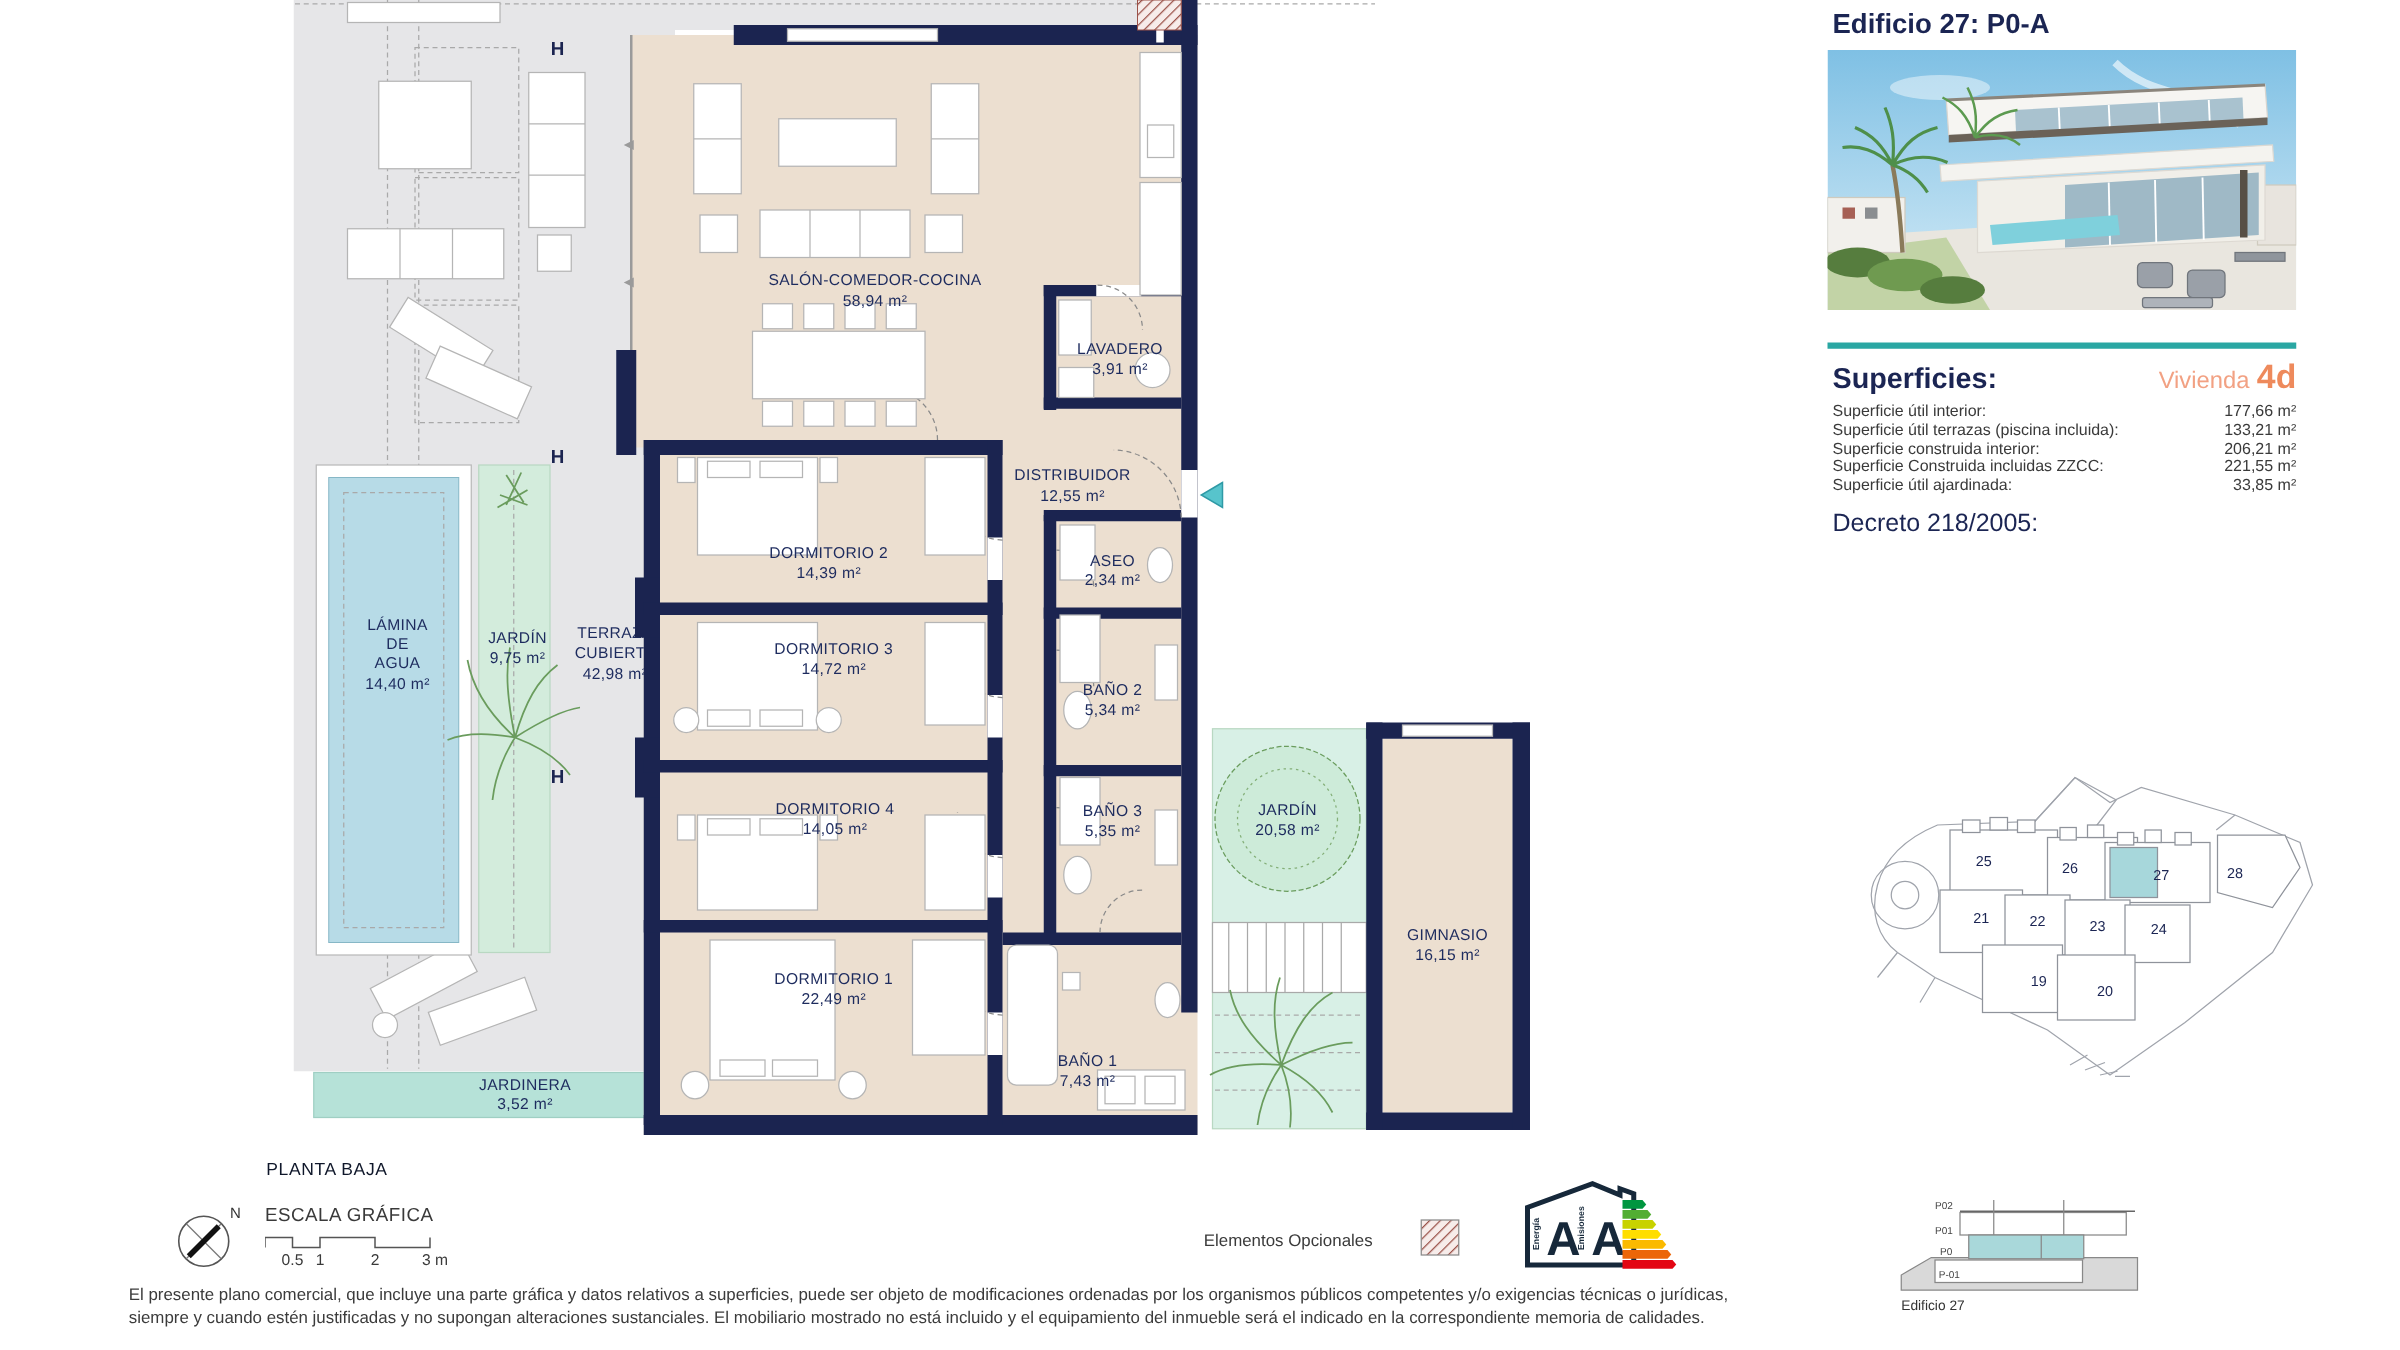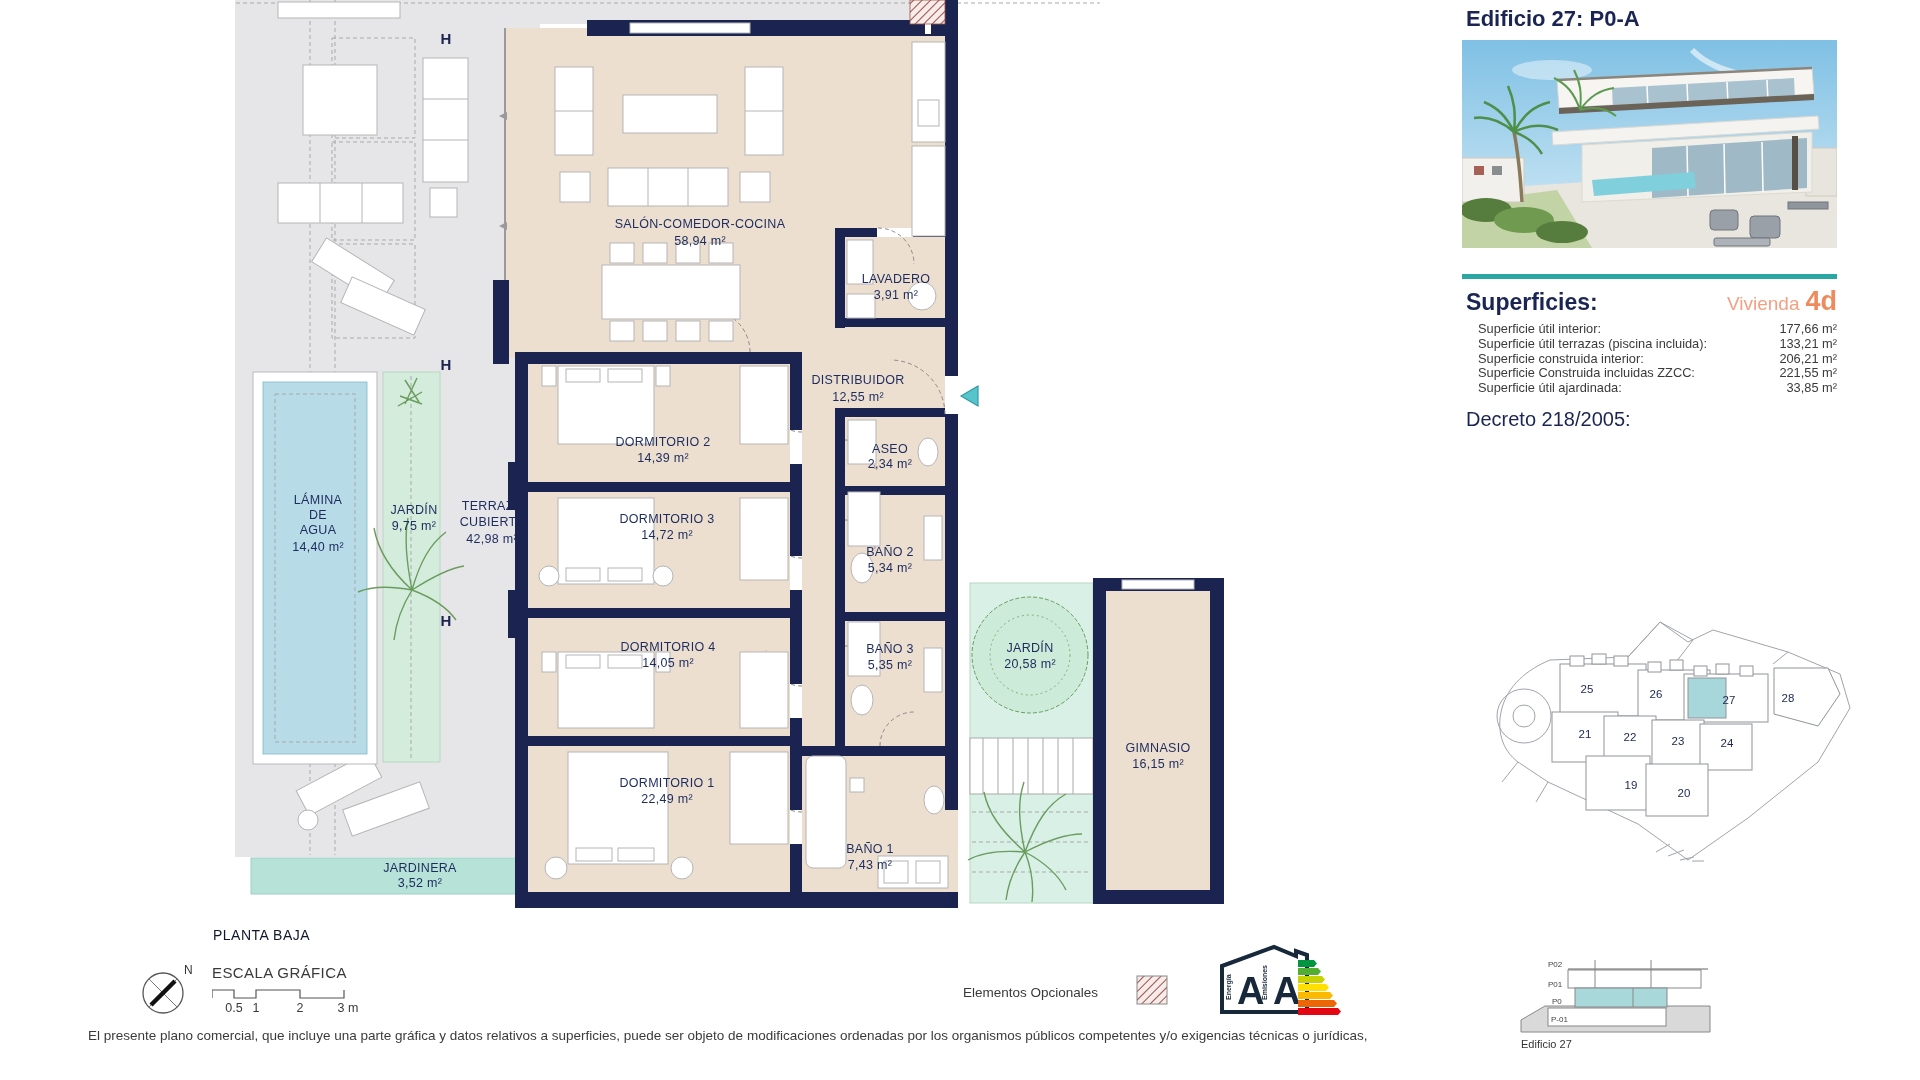--- a/index.html
+++ b/index.html
@@ -13,28 +13,28 @@
   .arc{fill:none;stroke:#8a8a8a;stroke-width:1;stroke-dasharray:4 3;}
   .dash{fill:none;stroke:#a9a9a9;stroke-width:1;stroke-dasharray:4 3;}
   .greenstroke{stroke:#6a9c5d;fill:none;stroke-width:1.4;}
   .panel-title{position:absolute;left:1466px;top:6px;font-size:22px;font-weight:bold;color:#1b2553;}
   .divider{position:absolute;left:1462px;top:274px;width:375px;height:5px;background:#2aa7a3;}
   .sup-head{position:absolute;left:1466px;top:286px;width:371px;display:flex;justify-content:space-between;align-items:baseline;}
   .sup-head .h{font-size:23px;font-weight:bold;color:#1b2553;}
   .viv{color:#f2a183;font-size:19px;}
   .viv b{color:#ee8a5c;font-size:27px;font-weight:bold;margin-left:6px;}
   .rows{position:absolute;left:1466px;top:322px;width:371px;}
-  .rows .r{display:flex;justify-content:space-between;font-size:12.8px;color:#3a3a3a;line-height:14.8px;margin-left:12px;}
+  .rows .r{display:flex;justify-content:space-between;font-size:12.8px;color:#3a3a3a;line-height:14.8px;}
   .dec-head{position:absolute;left:1466px;top:408px;font-size:20px;font-weight:normal;color:#1b2553;}
   .rows2{position:absolute;left:1466px;top:443px;width:371px;}
   .rows2 .r{display:flex;justify-content:space-between;font-size:12.8px;color:#3a3a3a;line-height:15.2px;}
   .planta{position:absolute;left:213px;top:927px;font-size:14px;font-weight:normal;color:#0f172a;letter-spacing:.5px;}
   .scalehead{position:absolute;left:212px;top:964px;font-size:15px;color:#3a3a3a;letter-spacing:.4px;}
   .opt{position:absolute;left:963px;top:985px;font-size:13.5px;color:#3a3a3a;}
-  .discl{position:absolute;left:88px;top:1027px;width:1360px;font-size:13.5px;color:#3b3b3b;line-height:17.5px;}
+  .discl{position:absolute;left:103px;top:1027px;width:1360px;font-size:13.5px;color:#3b3b3b;line-height:17.5px;}
   .abs{position:absolute;}
 </style>
 </head>
 <body>
 
 <div id="stage">
 
   <svg class="abs" style="left:90px;top:0;" width="1180" height="920" viewBox="0 0 1180 920">
     <defs>
       <pattern id="hatch" width="6" height="6" patternTransform="rotate(45)" patternUnits="userSpaceOnUse">
@@ -352,20 +352,21 @@
       <polygon points="88,36 112,36 115,39.5 112,43 88,43" fill="#c8d200"></polygon>
       <polygon points="88,44 116,44 119,47.5 116,51 88,51" fill="#ffde00"></polygon>
       <polygon points="88,52 120,52 123,55.5 120,59 88,59" fill="#fbba00"></polygon>
       <polygon points="88,60 124,60 127,63.5 124,67 88,67" fill="#ec6608"></polygon>
       <polygon points="88,68 128,68 131,71.5 128,75 88,75" fill="#e30613"></polygon>
     </g>
   </svg>
 
   <div class="discl">
     <div>El presente plano comercial, que incluye una parte gráfica y datos relativos a superficies, puede ser objeto de modificaciones ordenadas por los organismos públicos competentes y/o exigencias técnicas o jurídicas,</div>
+    <div>siempre y cuando estén justificadas y no supongan alteraciones sustanciales. El mobiliario mostrado no está incluido y el equipamiento del inmueble será el indicado en la correspondiente memoria de calidades.</div>
   </div>
 
   <div class="panel-title">Edificio 27: P0-A</div>
 
   <svg class="abs" style="left:1462px;top:40px;" width="375" height="208" viewBox="0 0 375 208">
     <defs>
       <linearGradient id="sky" x1="0" y1="0" x2="0" y2="1">
         <stop offset="0" stop-color="#7fc0e4"></stop>
           <stop offset="1" stop-color="#d6ecf7"></stop>
       </linearGradient>

